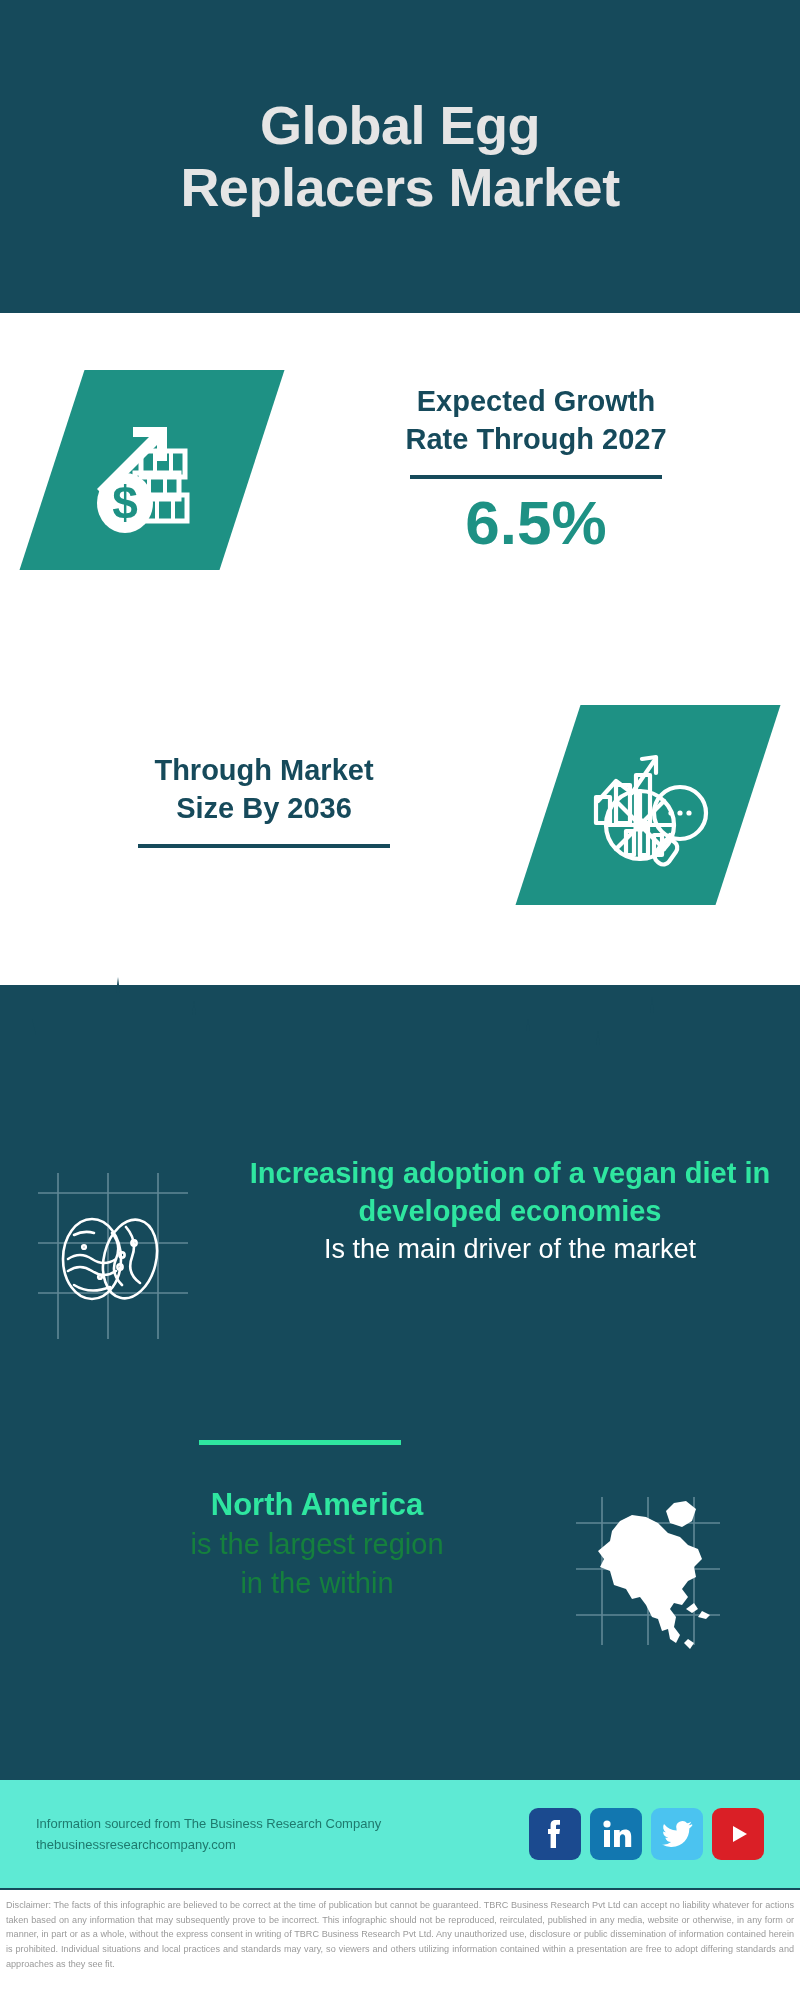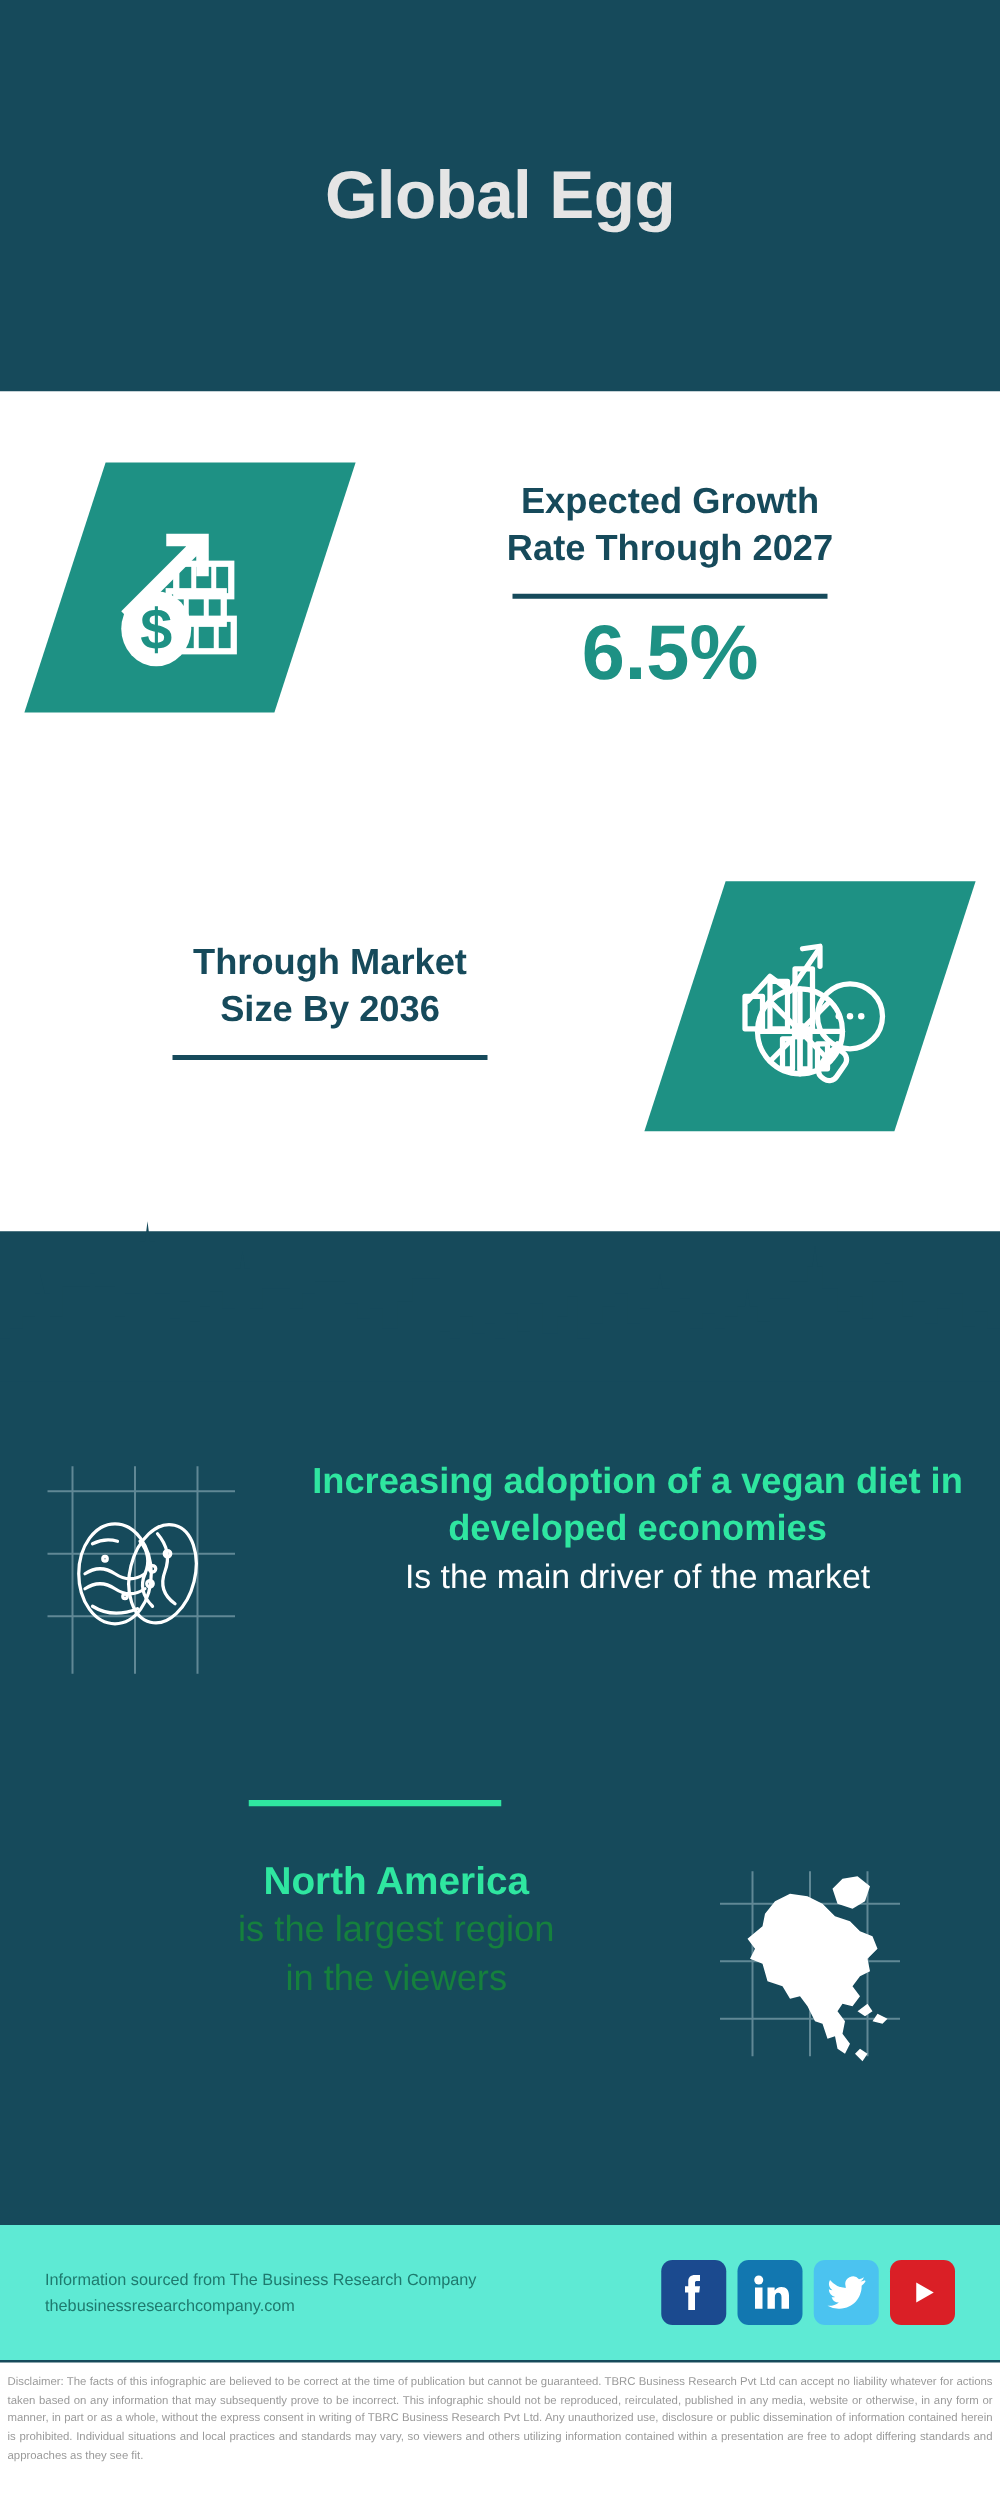--- a/index.html
+++ b/index.html
@@ -59,21 +59,21 @@
     position:absolute; left:0; top:975px; width:800px; height:130px;
     display:block;
   }
 
   
   .driver-row {
     position:absolute; left:0; top:1155px; width:800px; height:210px;
     display:flex; align-items:flex-start;
   }
   .driver-icon { flex:0 0 190px; margin-left:30px; margin-top:12px; }
-  .driver-text { flex:1 1 auto; text-align:center;margin-top:12px; }
+  .driver-text { flex:1 1 auto; text-align:center; }
   .driver-head {
     color:#2FE6A0; font-size:29px; font-weight:bold; line-height:1.3;
   }
   .driver-sub {
     color:#ffffff; font-size:27px; line-height:1.32; margin-top:2px;
   }
 
   .green-rule {
     position:absolute; left:199px; top:1440px;
     width:202px; height:5px; background:#2FE6A0;
@@ -118,20 +118,21 @@
   }
 </style>
 </head>
 <body>
 
 <div class="page">
 
   <div class="header">
     <div class="header-title">
       <div>Global Egg</div>
+      <div>Replacers Market</div>
     </div>
   </div>
 
   <div class="stat-row" id="stat-growth">
     <div class="para">
       <svg width="130" height="130" viewBox="0 0 130 130">
         <g fill="#ffffff">
           <path d="M18 92 L70 40 L70 56 L80 56 L80 22 L46 22 L46 32 L62 32 L10 84 Z"></path>
           <rect x="54" y="46" width="44" height="26" fill="none" stroke="#ffffff" stroke-width="5"></rect>
           <rect x="48" y="68" width="44" height="26" fill="none" stroke="#ffffff" stroke-width="5"></rect>
@@ -245,21 +246,21 @@
       <div class="driver-sub">Is the main driver of the market</div>
     </div>
   </div>
 
   <div class="green-rule"></div>
 
   <div class="region-row">
     <div class="region-text">
       <div class="region-head">North America</div>
       <div class="region-sub">is the largest region</div>
-      <div class="region-sub">in the viewers</div>
+      <div class="region-sub">in the within</div>
     </div>
     <div class="region-icon">
       <svg width="155" height="160" viewBox="0 0 155 160">
         <g stroke="#6E93A0" stroke-width="1.6" opacity="0.85">
           <line x1="6" y1="30" x2="150" y2="30"></line>
           <line x1="6" y1="76" x2="150" y2="76"></line>
           <line x1="6" y1="122" x2="150" y2="122"></line>
           <line x1="32" y1="4" x2="32" y2="152"></line>
           <line x1="78" y1="4" x2="78" y2="152"></line>
           <line x1="124" y1="4" x2="124" y2="152"></line>

